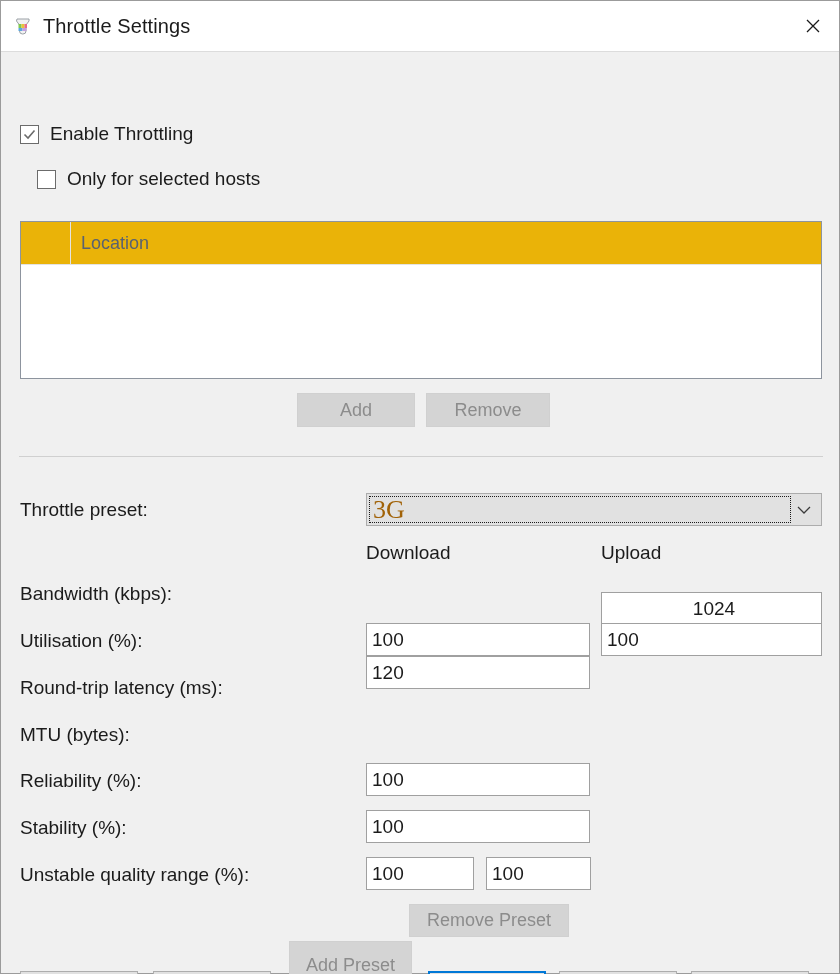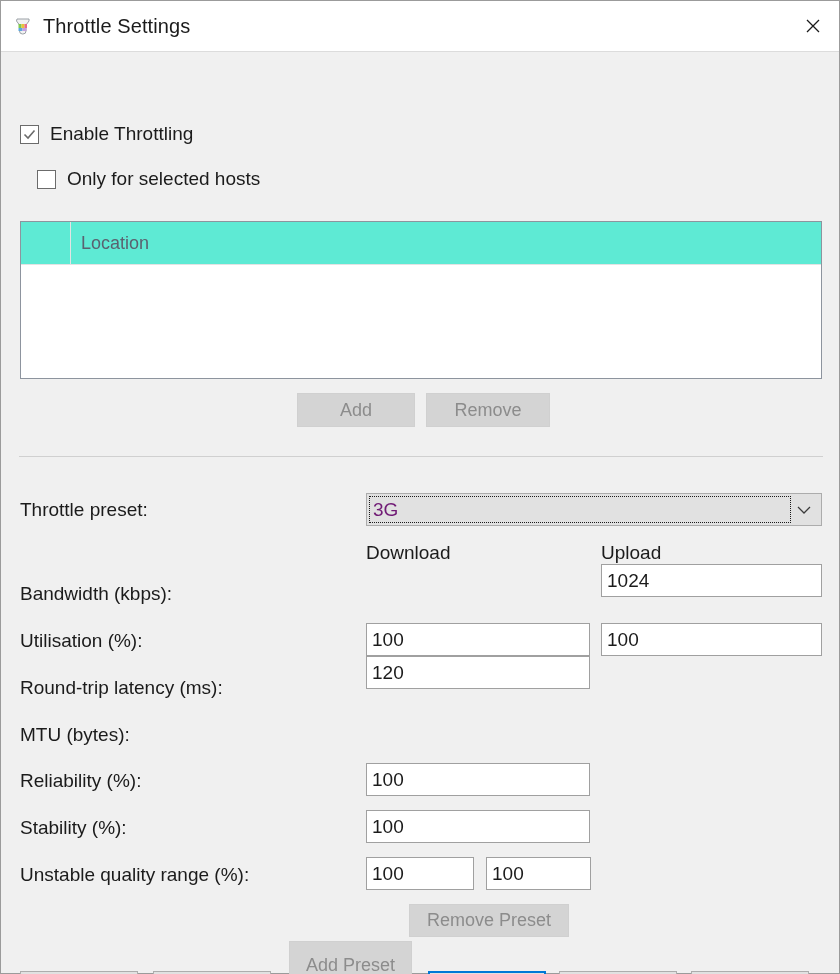--- a/index.html
+++ b/index.html
@@ -106,21 +106,21 @@
     height: 158px;
     box-sizing: border-box;
     border: 1px solid #8d949e;
     background: #ffffff;
     overflow: hidden;
   }
   .list-header {
     display: flex;
     height: 42px;
     border-bottom: 1px solid #e3e3e3;
-    background: #5eead4;
+    background: #eab308;
   }
   .list-col-check {
     width: 49px;
     border-right: 1px solid #e3e3e3;
     flex: 0 0 auto;
   }
   .list-col-location {
     flex: 1 1 auto;
     display: flex;
     align-items: center;
@@ -197,22 +197,23 @@
     position: absolute;
     left: 2px;
     top: 2px;
     right: 30px;
     bottom: 2px;
     border: 1px dotted #1b1b1b;
     box-sizing: border-box;
     display: flex;
     align-items: center;
     padding-left: 3px;
-    font-size: 19px;
-    color: #701a75;
+    font-size: 26px;
+    color: #a16207;
+    font-family: Liberation Serif, serif;
   }
   .combo-arrow {
     position: absolute;
     right: 4px;
     top: 0;
     bottom: 0;
     width: 26px;
     display: flex;
     align-items: center;
     justify-content: center;
@@ -300,21 +301,21 @@
         <svg width="14" height="10" viewBox="0 0 14 10">
           <path d="M1 2 L7 8 L13 2" stroke="#3b3b3b" stroke-width="1.3" fill="none"></path>
         </svg>
       </div>
     </div>
 
     <div class="col-head" style="left:365px; top:490px;">Download</div>
     <div class="col-head" style="left:600px; top:490px;">Upload</div>
 
     <div class="form-label" style="top:531px;">Bandwidth (kbps):</div>
-    <input class="field" style="left: 600px; top: 512px; width: 221px; height: 33px;" value="1024">
+    <input class="field" style="left: 600px; top: 540px; width: 221px; height: 33px; text-align: center;" value="1024">
 
     <div class="form-label" style="top:578px;">Utilisation (%):</div>
     <input class="field" style="left: 365px; top: 571px; width: 224px; height: 33px;" value="100">
     <input class="field" style="left: 600px; top: 571px; width: 221px; height: 33px;" value="100">
 
     <div class="form-label" style="top:625px;">Round-trip latency (ms):</div>
     <input class="field" style="left: 365px; top: 604px; width: 224px; height: 33px;" value="120">
 
     <div class="form-label" style="top:672px;">MTU (bytes):</div>
 

